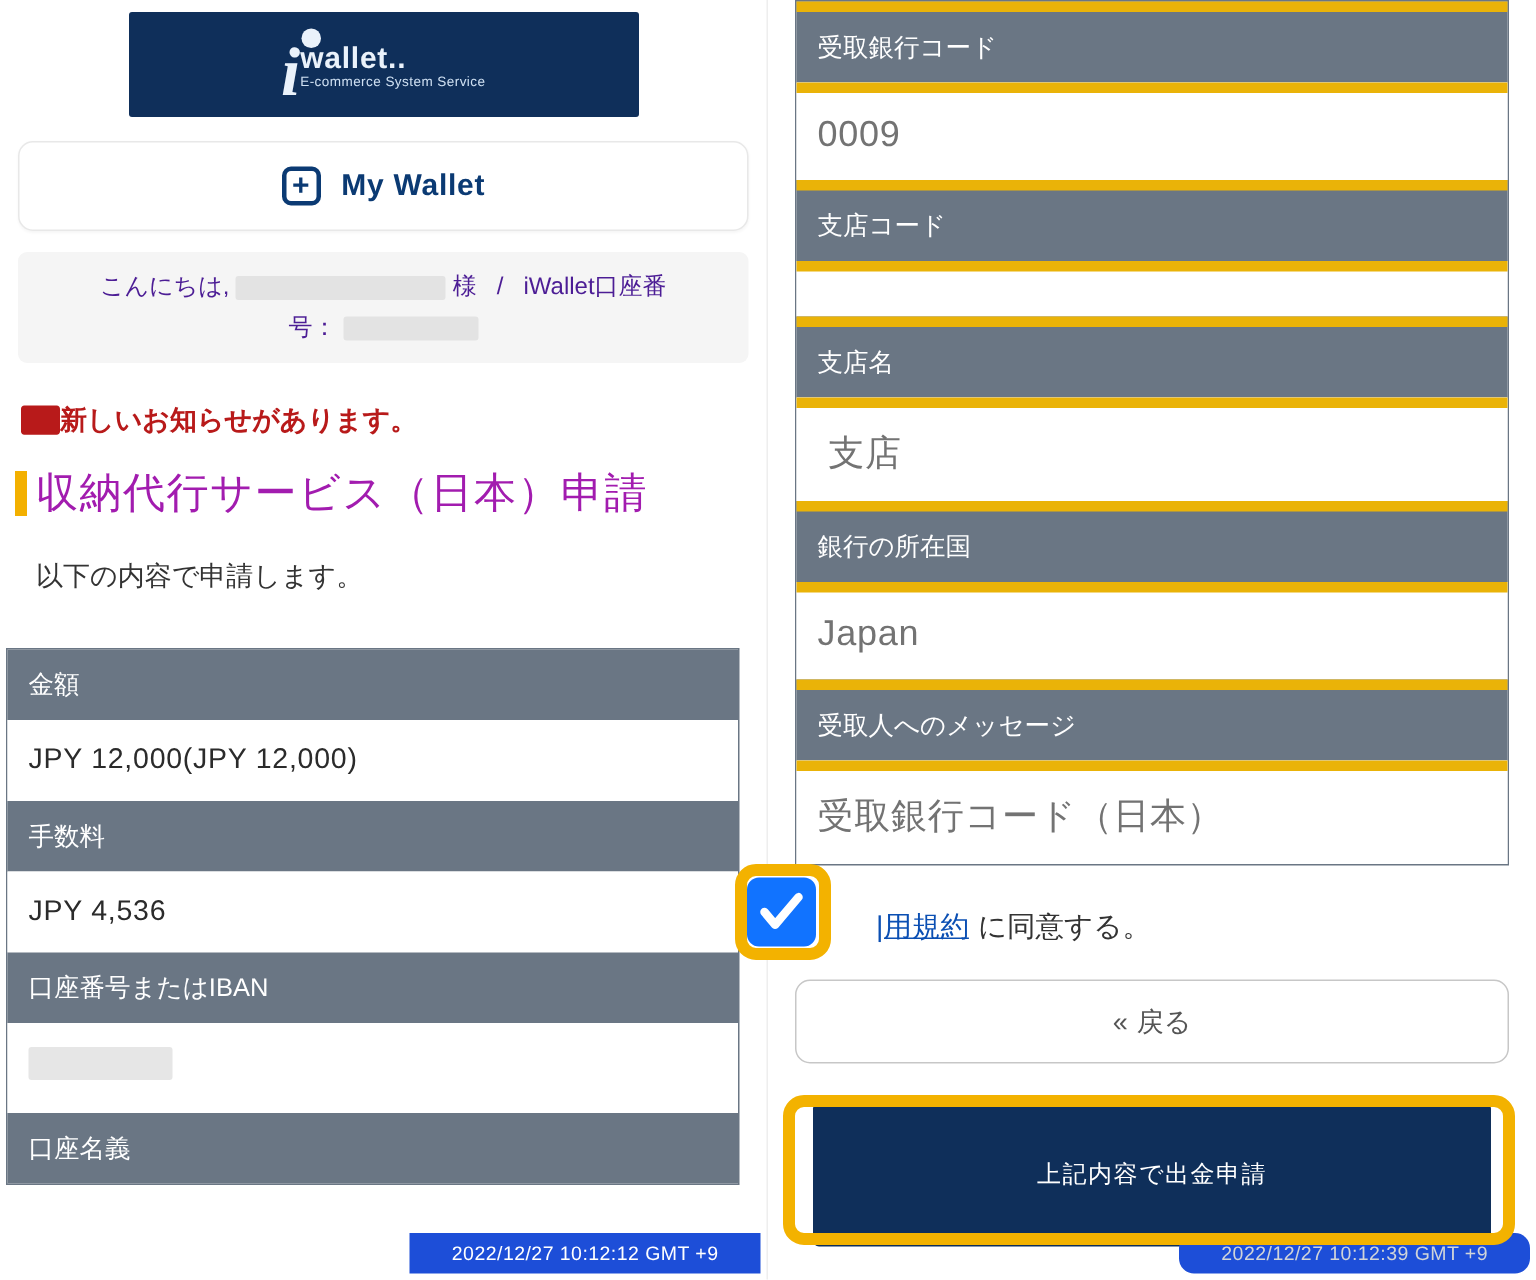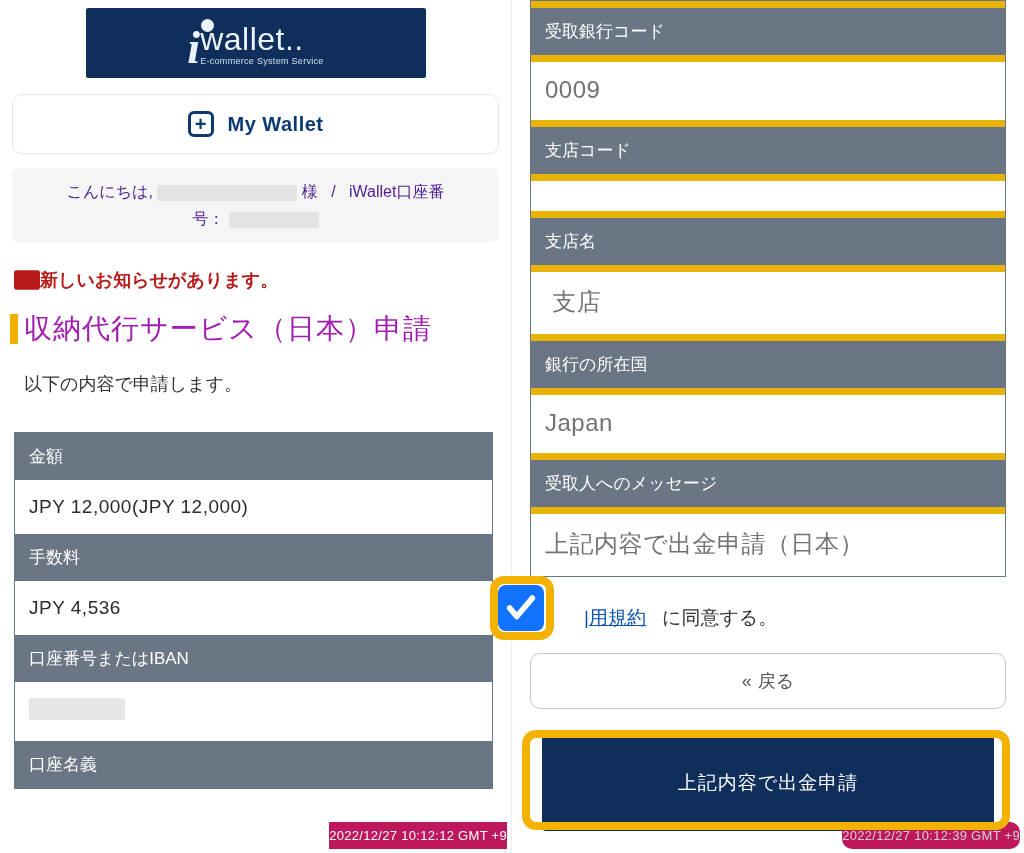--- a/index.html
+++ b/index.html
@@ -40,21 +40,21 @@
     position: relative;
     top: 5px;
   }
   .logo-i .dot {
     position: absolute;
     width: 13px; height: 13px;
     background:#eaf2fb; border-radius:50%;
     top:-6px; left:14px;
   }
   .logo-text-wrap { display:flex; flex-direction:column; align-items:flex-start; }
-  .logo-wallet { font-size: 32px; letter-spacing: 0.5px; color:#eaf2fb; font-weight:400; }
+  .logo-wallet { font-size: 20px; letter-spacing: 0.5px; color:#eaf2fb; font-weight:700; }
   .logo-sub { font-size: 9px; color:#cfe0f2; letter-spacing:0.3px; margin-top:-2px; }
   .logo-bg {
     background: #0f2f5a;
     width: 340px; height:70px;
     display:flex; align-items:center; justify-content:center;
     border-radius:2px;
   }
   
   .mywallet-btn {
     margin: 8px 12px 0 12px;
@@ -93,32 +93,32 @@
   .envelope-icon svg{width:26px;height:20px;display:block;}
   .page-title {
     margin: 18px 10px 0 10px;
     display:flex; align-items:center; gap:6px;
     color:#a21caf; font-size:28px; font-weight:400; letter-spacing:1px;
   }
   .title-bar {
     width:8px; height:30px; background:#f3b000;
   }
   .subnote { margin:24px 24px 0 24px; font-size:18px; color:#333; }
-  .dtable { margin:36px 18px 0 14px; border:1px solid #6a7684; }
+  .dtable { margin:36px 18px 0 4px; border:1px solid #6a7684; }
   .dtable .hdr { background:#6a7684; color:#fff; font-size:17px; padding:12px 14px; font-weight:400;}
   .dtable .val { background:#fff; color:#2b2b2b; font-size:19px; padding:16px 14px; letter-spacing:0.5px;}
   .dtable .val .mask{display:inline-block;background:#e6e6e6;height:22px;width:96px;border-radius:2px;}
   
   .dtable2 { margin:0 18px 0 18px; border:1px solid #6a7684; border-top:none;}
   .dtable2 .row { border-top:7px solid #eab308; }
   .dtable2 .hdr { background:#6a7684; color:#fff; font-size:17px; padding:12px 14px;}
   .dtable2 .val { background:#fff; color:#737373; font-size:24px; padding:14px 14px 16px 14px; letter-spacing:0.5px;}
   .consent-row {
     margin: 28px 18px 0 72px;
-    display:flex; align-items:center; gap:16px;
+    display:flex; align-items:center; gap:6px;
     font-size:19px; color:#333;
   }
   .consent-link { color:#0b4fb3; text-decoration:underline; }
   .hl-box {
     position:absolute;
     border:8px solid #f3b200;
     border-radius:14px;
     pointer-events:none;
   }
   .hl-check { left:490px; top:576px; width:64px; height:64px; background:#fff;}
@@ -137,30 +137,30 @@
     display:flex; align-items:center; justify-content:center;
     font-size:18px; color:#555; gap:6px;
     background:#fff;
   }
   .submit-btn {
     margin: 26px 30px 0 30px;
     height:96px;
     background:#0f2f5a;
     color:#fff;
     display:flex; align-items:center; justify-content:center;
-    font-size:19px; letter-spacing:1px;
+    font-size:16px; letter-spacing:1px;
     border-radius:4px;
   }
   .timestamp {
     position:absolute;
     right:4px; bottom:4px;
-    background:#be185d;
+    background:#1d4ed8;
     color:#fff;
     font-size:13px;
-    padding:6px 0;
+    padding:6px 28px;
     letter-spacing:0.3px;
   }
   .panel-right .timestamp { color:#d0d4d9;border-radius:10px;}
 </style>
 </head>
 <body>
 
 <div class="container">
 
   <div class="panel panel-left">
@@ -222,21 +222,21 @@
     <div class="dtable2" style="border-top:1px solid #6a7684; margin-top:0;">
       <div class="hdr row">受取銀行コード</div>
       <div class="val row">0009</div>
       <div class="hdr row">支店コード</div>
       <div class="val row"><span class="mask sm"></span></div>
       <div class="hdr row">支店名</div>
       <div class="val row"><span class="mask sm"></span>&nbsp;<span>支店</span></div>
       <div class="hdr row">銀行の所在国</div>
       <div class="val row">Japan</div>
       <div class="hdr row">受取人へのメッセージ</div>
-      <div class="val row">上記内容で出金申請（日本）</div>
+      <div class="val row">受取銀行コード（日本）</div>
     </div>
 
     <div class="consent-row">
       <span class="consent-link">|用規約</span>
         <span>に同意する。</span>
     </div>
 
     <div class="back-btn">
       <span>«</span>
       <span>戻る</span>

